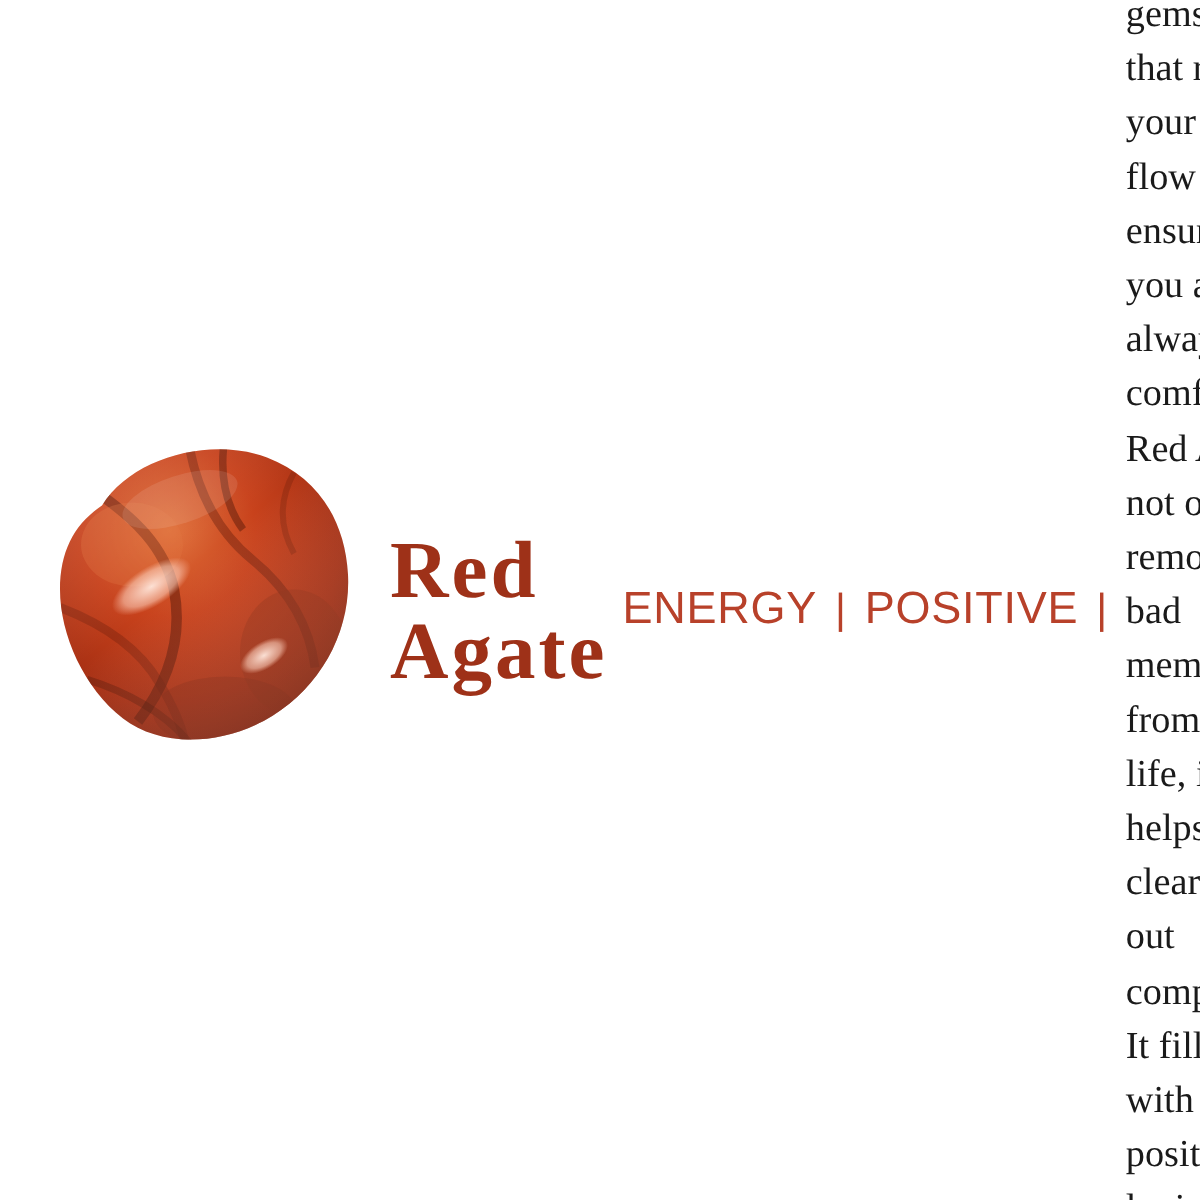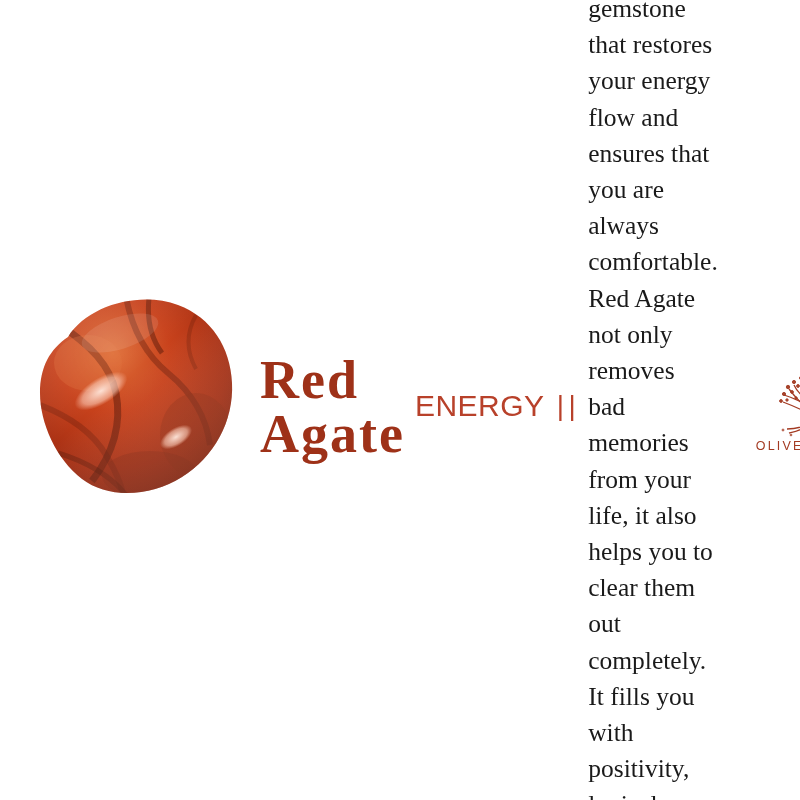--- a/index.html
+++ b/index.html
@@ -167,20 +167,21 @@
         </g>
       </svg>
     </div>
   </div>
 
   <h1 class="title">Red  Agate</h1>
 
   <div class="keywords">
     <span class="kw">ENERGY</span>
     <span class="kw-sep">|</span>
+    <span class="kw">POSITIVE</span>
     <span class="kw-sep">|</span>
   </div>
 
   <p class="description">Red Agate is a powerful gemstone that restores your energy flow and ensures that you are always comfortable. Red Agate not only removes bad memories from your life, it also helps you to clear them out completely. It fills you with positivity, logical thinking and inspiring meaning.</p>
 
   <div class="logo-area">
     <svg class="logo-mark" viewBox="0 0 86 68">
       <g stroke="#a33a22" fill="#a33a22">
 
         <g opacity="0.95">

